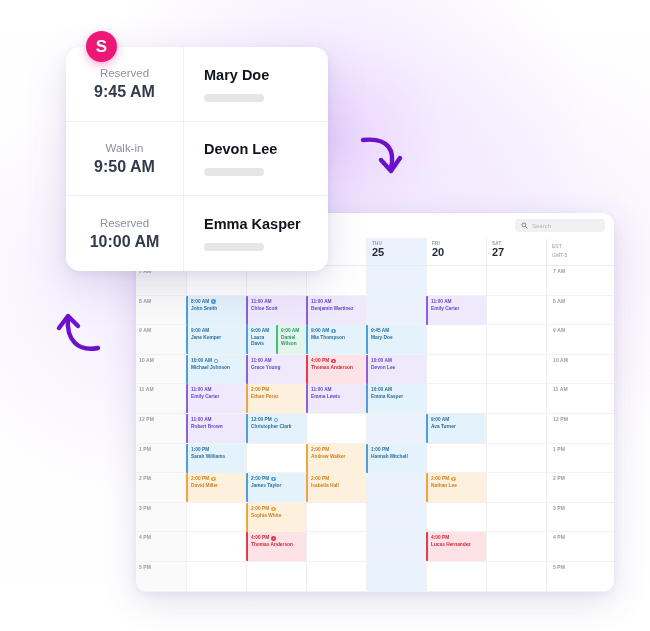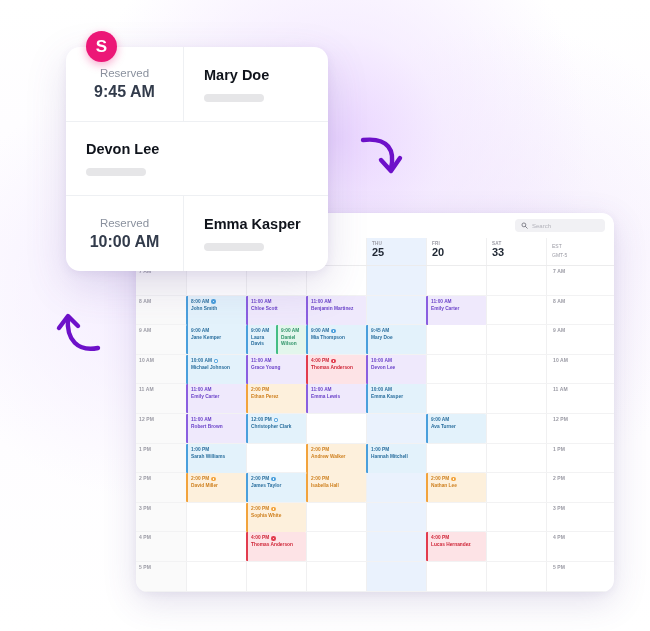--- a/index.html
+++ b/index.html
@@ -200,21 +200,21 @@
       <div class="dh-cell today">
         <div class="dh-dow">THU</div>
         <div class="dh-num">25</div>
       </div>
       <div class="dh-cell ">
         <div class="dh-dow">FRI</div>
         <div class="dh-num">20</div>
       </div>
       <div class="dh-cell ">
         <div class="dh-dow">SAT</div>
-        <div class="dh-num">33</div>
+        <div class="dh-num">27</div>
       </div>
       <div class="dh-cell ">
         <div class="dh-tz">EST</div>
         <div class="dh-tz">GMT-5</div>
       </div>
     </div>
 
   <div class="cal-body">
     <div class="grid-rows" id="grid-rows">
         <div class="grow">
@@ -549,20 +549,24 @@
       <div class="res-left">
         <div class="res-type">Reserved</div>
         <div class="res-time">9:45 AM</div>
       </div>
       <div class="res-right">
         <div class="res-name">Mary Doe</div>
         <div class="res-bar"></div>
       </div>
     </div>
     <div class="res-row">
+      <div class="res-left">
+        <div class="res-type">Walk-in</div>
+        <div class="res-time">9:50 AM</div>
+      </div>
       <div class="res-right">
         <div class="res-name">Devon Lee</div>
         <div class="res-bar"></div>
       </div>
     </div>
     <div class="res-row">
       <div class="res-left">
         <div class="res-type">Reserved</div>
         <div class="res-time">10:00 AM</div>
       </div>

